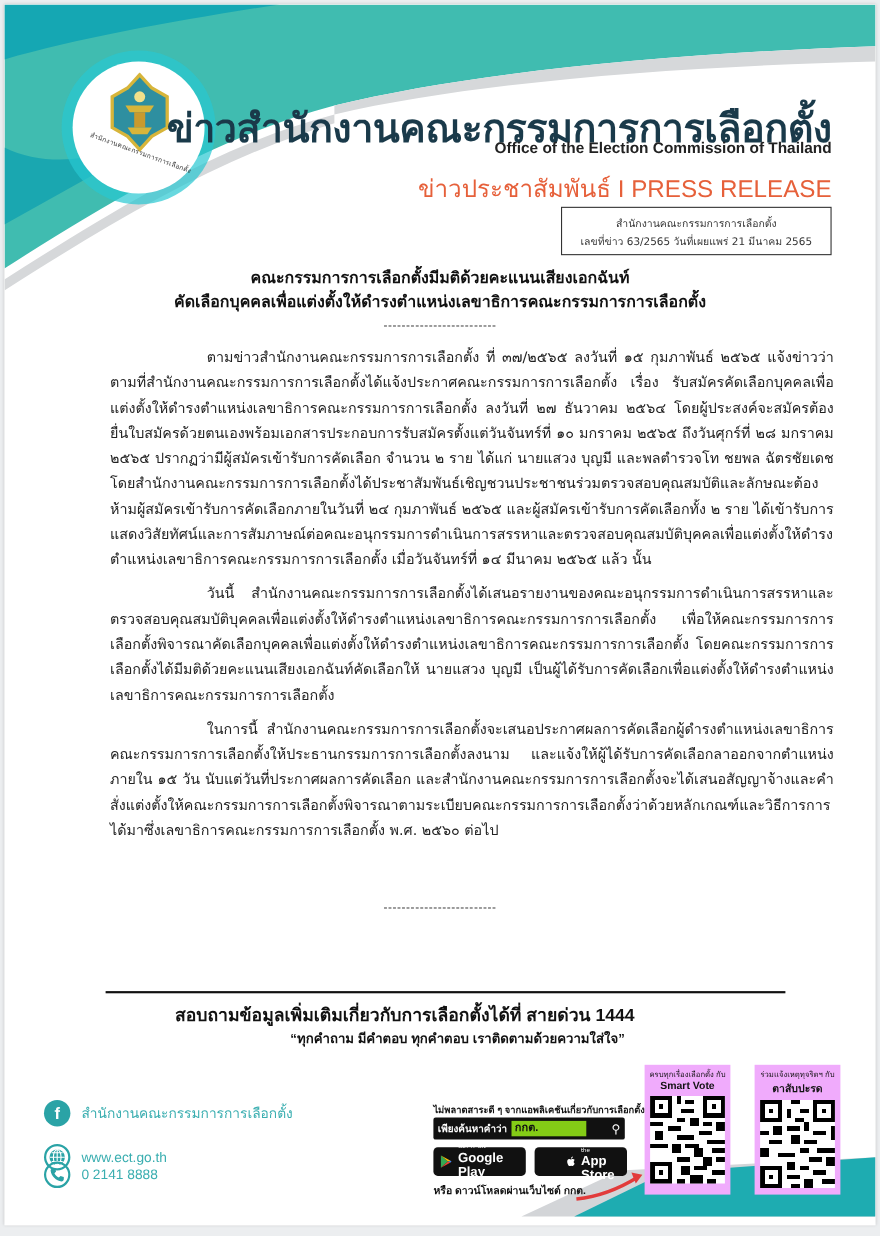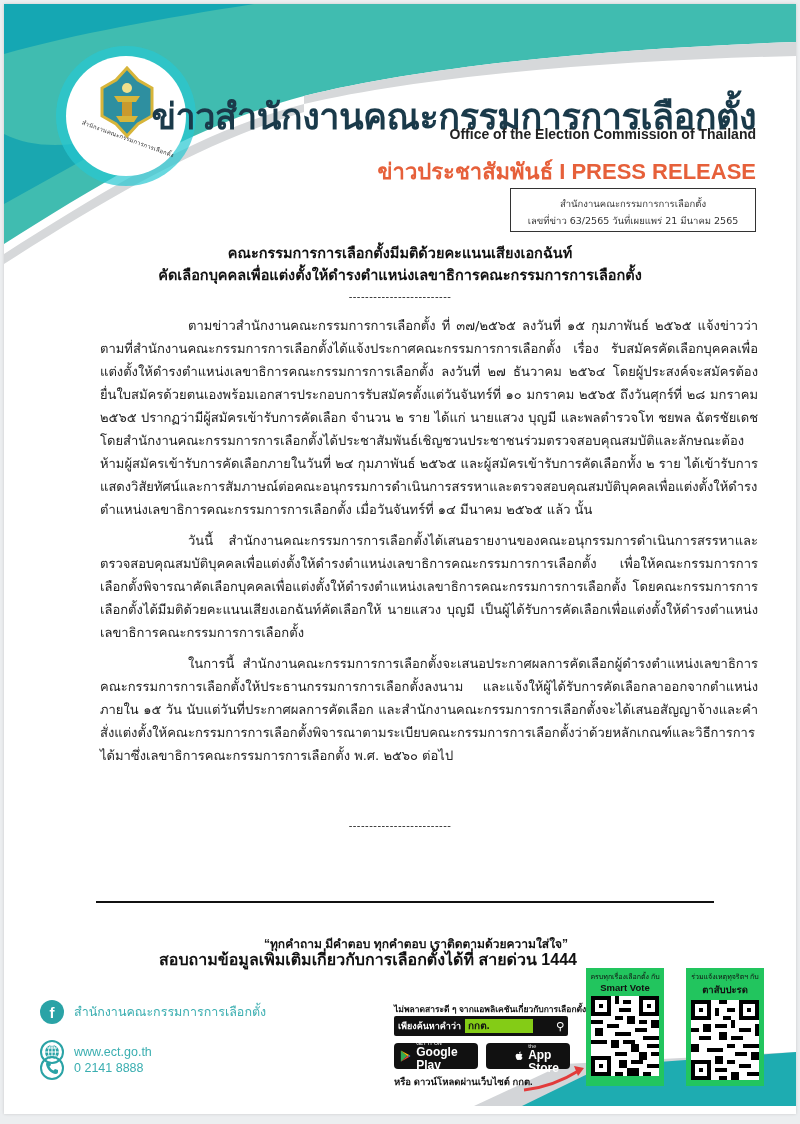--- a/index.html
+++ b/index.html
@@ -33,21 +33,21 @@
     font-family: "Liberation Sans", sans-serif; font-weight: bold;
     font-size: 36px; color: #1a3a4a; letter-spacing: -0.5px;
   }
   .title-en {
     position: absolute; right: 40px; top: 122px;
     font-family: "Liberation Sans", sans-serif; font-weight: bold;
     font-size: 14px; color: #222;
   }
   .press-release {
     position: absolute; right: 40px; top: 150px;
-    font-family: "Liberation Sans", sans-serif; font-weight: bold;
+    font-family: "Liberation Sans", sans-serif; font-weight: normal;
     font-size: 22px; color: #e6603a;
   }
   .ref-box {
     position: absolute; left: 506px; top: 184px; width: 246px; height: 44px;
     border: 1px solid #333; font-size: 9.5px; color: #333; text-align: center;
     padding-top: 6px; line-height: 17px;
   }
 
   .headline {
     position: absolute; left: 0; width: 792px; text-align: center;
@@ -68,21 +68,21 @@
 
   .slogan {
     position: absolute; left: 0; top: 848px; width: 792px; text-align: center;
     font-family: "Liberation Sans", sans-serif; font-weight: bold;
     font-size: 25px; color: #2aa3a6;
   }
   .rule {
     position: absolute; left: 92px; top: 897px; width: 618px; height: 2px; background: #111;
   }
   .hotline {
-    position: absolute; left: 0; top: 943px; width: 728px; text-align: center;
+    position: absolute; left: 0; top: 906px; width: 728px; text-align: center;
     font-family: "Liberation Sans", sans-serif; font-weight: bold; font-size: 16px; color: #111;
   }
   .hotline-quote {
     position: absolute; left: 0; top: 930px; width: 792px; text-align: center;
     font-family: "Liberation Sans", sans-serif; font-weight: bold; font-size: 12px; color: #111; padding-left: 32px;
   }
 
   
   .contact { position: absolute; left: 36px; display: flex; align-items: center; gap: 10px; }
   .contact .ic {
@@ -116,21 +116,21 @@
   .store-btn.as { left: 482px; width: 84px; padding-left: 29px; }
   .download-line {
     position: absolute; left: 390px; top: 1070px; font-size: 9.5px; font-weight: bold; color: #111;
     font-family: "Liberation Sans", sans-serif;
   }
 
   
   .bottom-art { position: absolute; left: 0; top: 1040px; width: 792px; height: 70px; }
 
   .qr-card {
-    position: absolute; top: 964px; width: 78px; height: 118px; background: #22c55e; text-align: center;
+    position: absolute; top: 964px; width: 78px; height: 118px; background: #f0abfc; text-align: center;
   }
   .qr-card .cap1 { font-size: 7px; color: #111; margin-top: 3px; font-family: "Liberation Sans", sans-serif; }
   .qr-card .cap2 { font-size: 9.5px; font-weight: bold; color: #111; font-family: "Liberation Sans", sans-serif; }
   .qr-card svg { display: block; margin: 3px auto 0; }
   .qr-card.sv { left: 582px; }
   .qr-card.ts { left: 682px; }
 </style>
 </head>
 <body>
 

